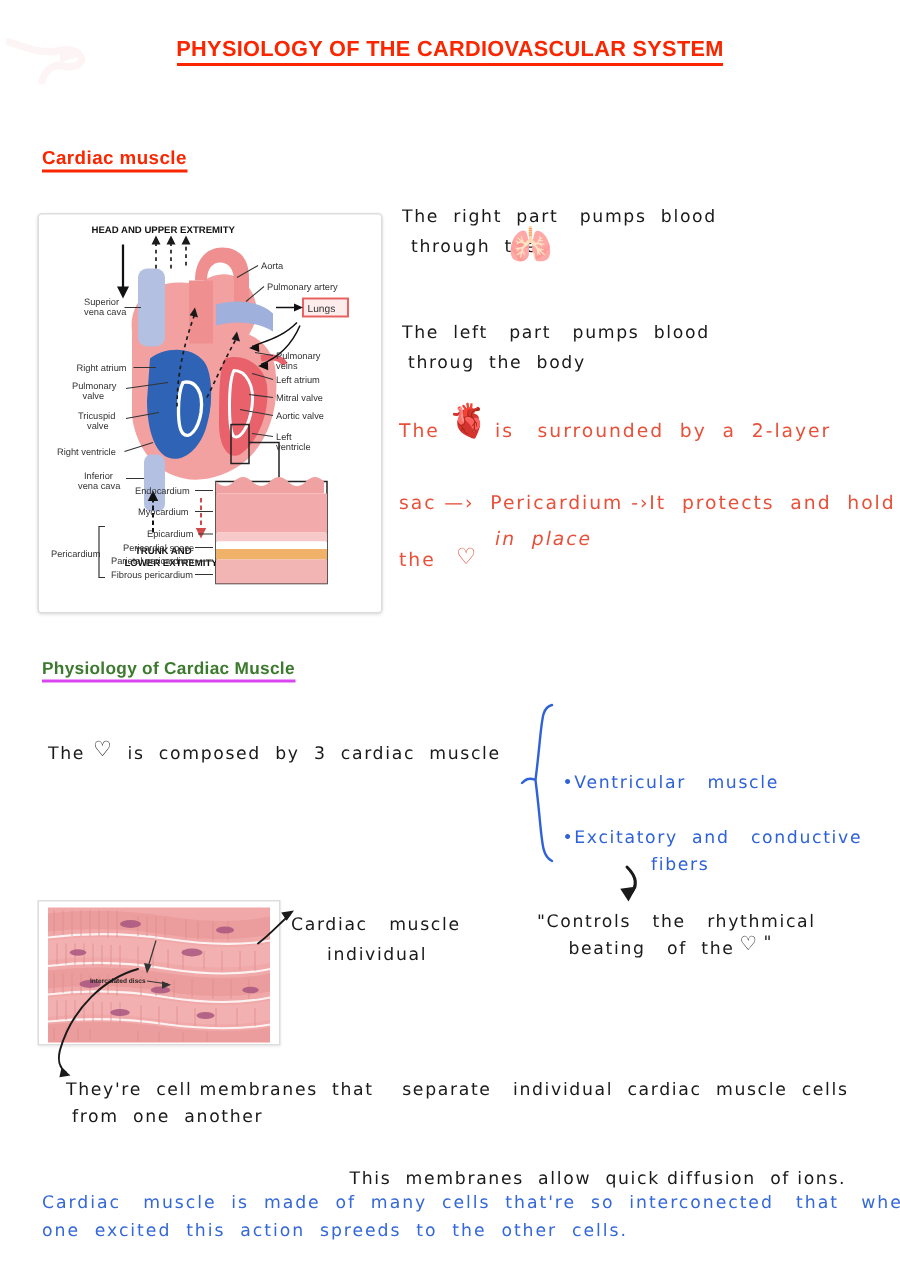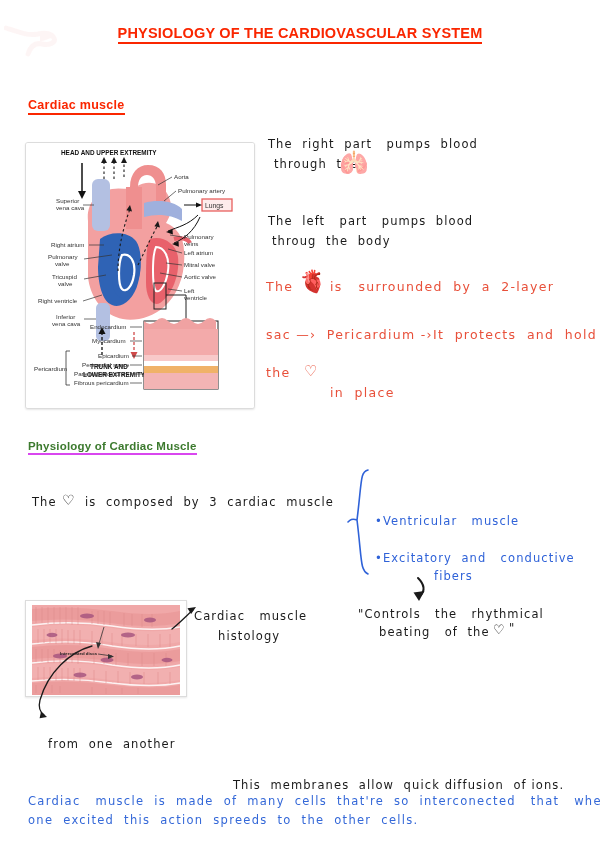--- a/index.html
+++ b/index.html
@@ -252,21 +252,21 @@
 
   <div class="hw hw-black" style="left:268px;top:211px;">The  left   part   pumps  blood</div>
   <div class="hw hw-black" style="left:272px;top:231px;">throug  the  body</div>
 
   <div class="hw hw-red" style="left:266px;top:277px;">The</div>
   <div class="hw emoji" style="left:299px;top:271px;font-size:22px;line-height:22px;">🫀</div>
   <div class="hw hw-red" style="left:330px;top:277px;">is   surrounded  by  a  2-layer</div>
   <div class="hw hw-red" style="left:266px;top:325px;">sac —›  Pericardium -›It  protects  and  hold</div>
   <div class="hw hw-red" style="left:266px;top:363px;">the</div>
   <div class="hw hw-red" style="left:304px;top:361px;font-size:15px;">♡</div>
-  <div class="hw hw-red" style="left:330px;top:383px;">in  place</div>
+  <div class="hw hw-red" style="left:330px;top:349px;font-style:italic;">in  place</div>
 
   <div class="h-green" style="left:28px;top:440px;">
     <span>Physiology of Cardiac Muscle</span>
   </div>
 
   <div class="hw hw-black" style="left:32px;top:492px;">The</div>
   <div class="hw hw-black" style="left:62px;top:490px;font-size:14px;">♡</div>
   <div class="hw hw-black" style="left:85px;top:492px;">is  composed  by  3  cardiac  muscle</div>
 
   <div class="hw hw-blue" style="left:375px;top:511px;">•Ventricular   muscle</div>
@@ -391,22 +391,23 @@
         <line x1="72" y1="22" x2="66" y2="42" stroke="#333" stroke-width=".8"></line>
         <path d="M66 44 l3 -6 -5 -1 z" fill="#333"></path>
         <text x="28" y="50" font-family="Liberation Sans, sans-serif" font-size="4.4" font-weight="bold" fill="#222">Intercalated discs</text>
         <line x1="66" y1="49" x2="80" y2="51" stroke="#333" stroke-width=".8"></line>
         <path d="M82 51.5 l-6 -2.4 v5 z" fill="#333"></path>
       </g>
     </svg>
   </div>
 
   <div class="hw hw-black" style="left:194px;top:606px;">Cardiac   muscle</div>
-  <div class="hw hw-black" style="left:218px;top:626px;">histology</div>
-
+  <div class="hw hw-black" style="left:218px;top:626px;">individual</div>
+
+  <div class="hw hw-black" style="left:44px;top:716px;">They're  cell membranes  that    separate   individual  cardiac  muscle  cells</div>
   <div class="hw hw-black" style="left:48px;top:734px;">from  one  another</div>
   <div class="hw hw-black" style="left:233px;top:753px;margin-top:22px;">This  membranes  allow  quick diffusion  of ions.</div>
 
   <div class="hw hw-blue2" style="left:28px;top:791px;letter-spacing:1.3px;">Cardiac   muscle  is  made  of  many  cells  that're  so  interconected   that   when</div>
   <div class="hw hw-blue2" style="left:28px;top:810px;letter-spacing:1.3px;text-align:center;">one  excited  this  action  spreeds  to  the  other  cells.</div>
 
   <svg class="overlay">
 
     <path d="M368 470 C360 472 362 480 357 520 C362 560 360 570 368 574
              M357 520 C352 518 350 520 348 522" fill="none" stroke="#2f62d8" stroke-width="1.6" stroke-linecap="round"></path>

